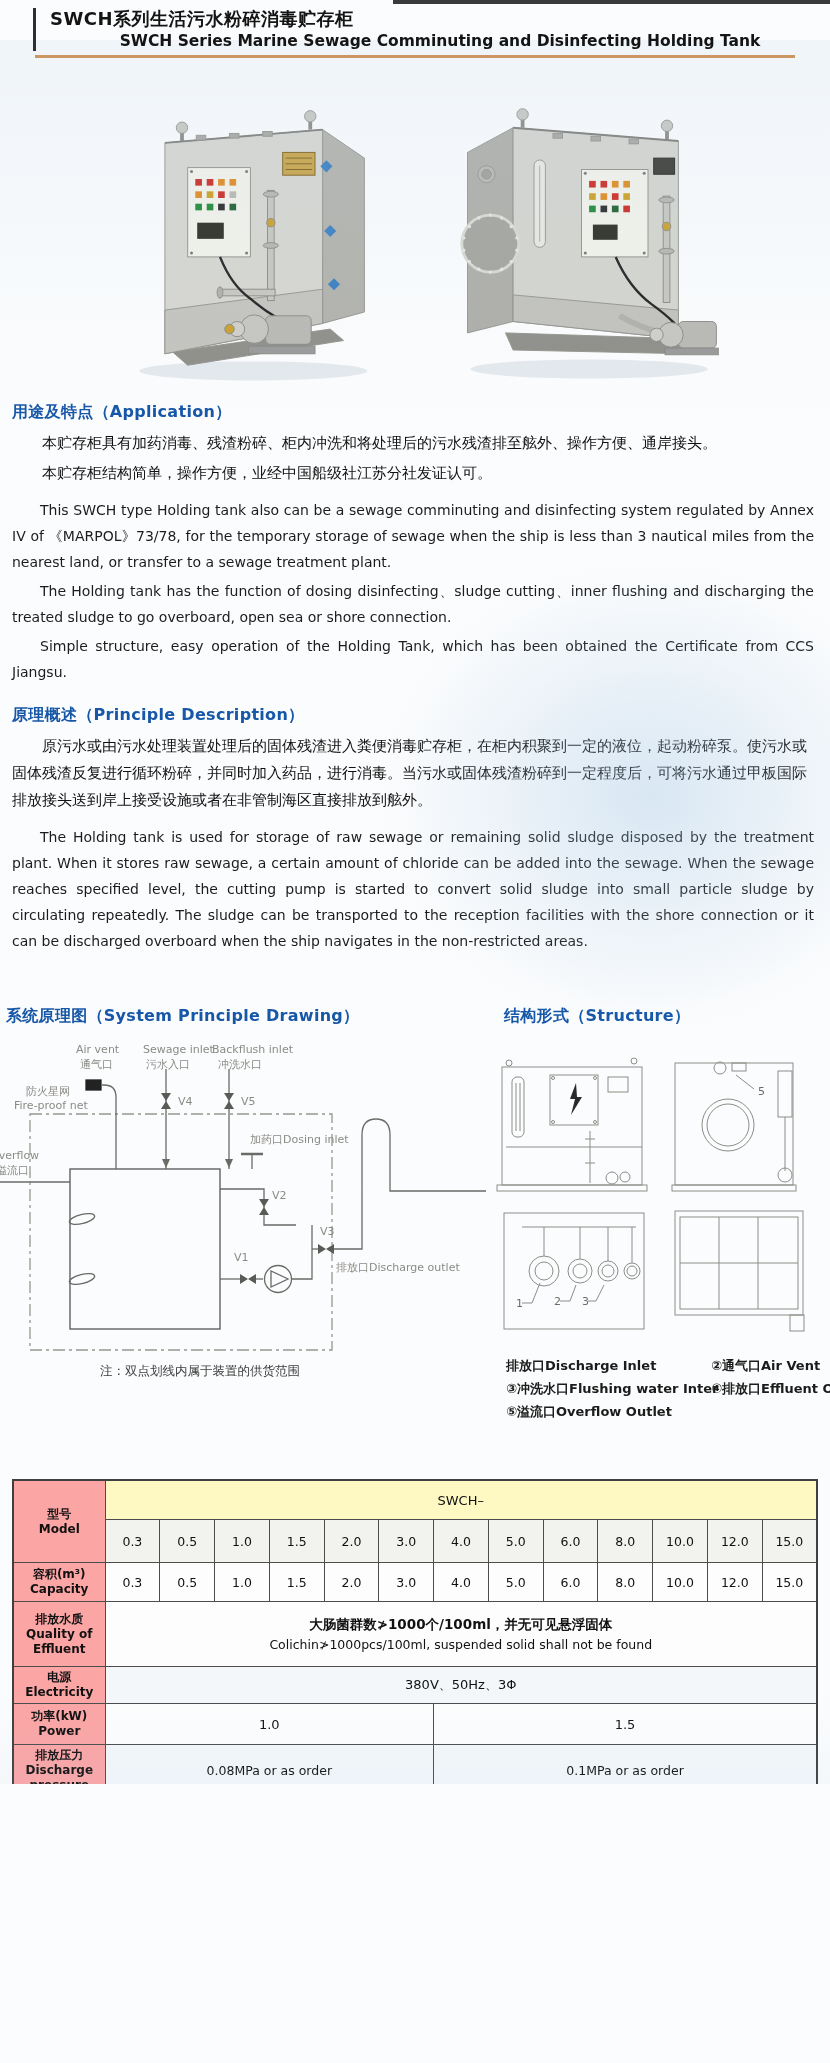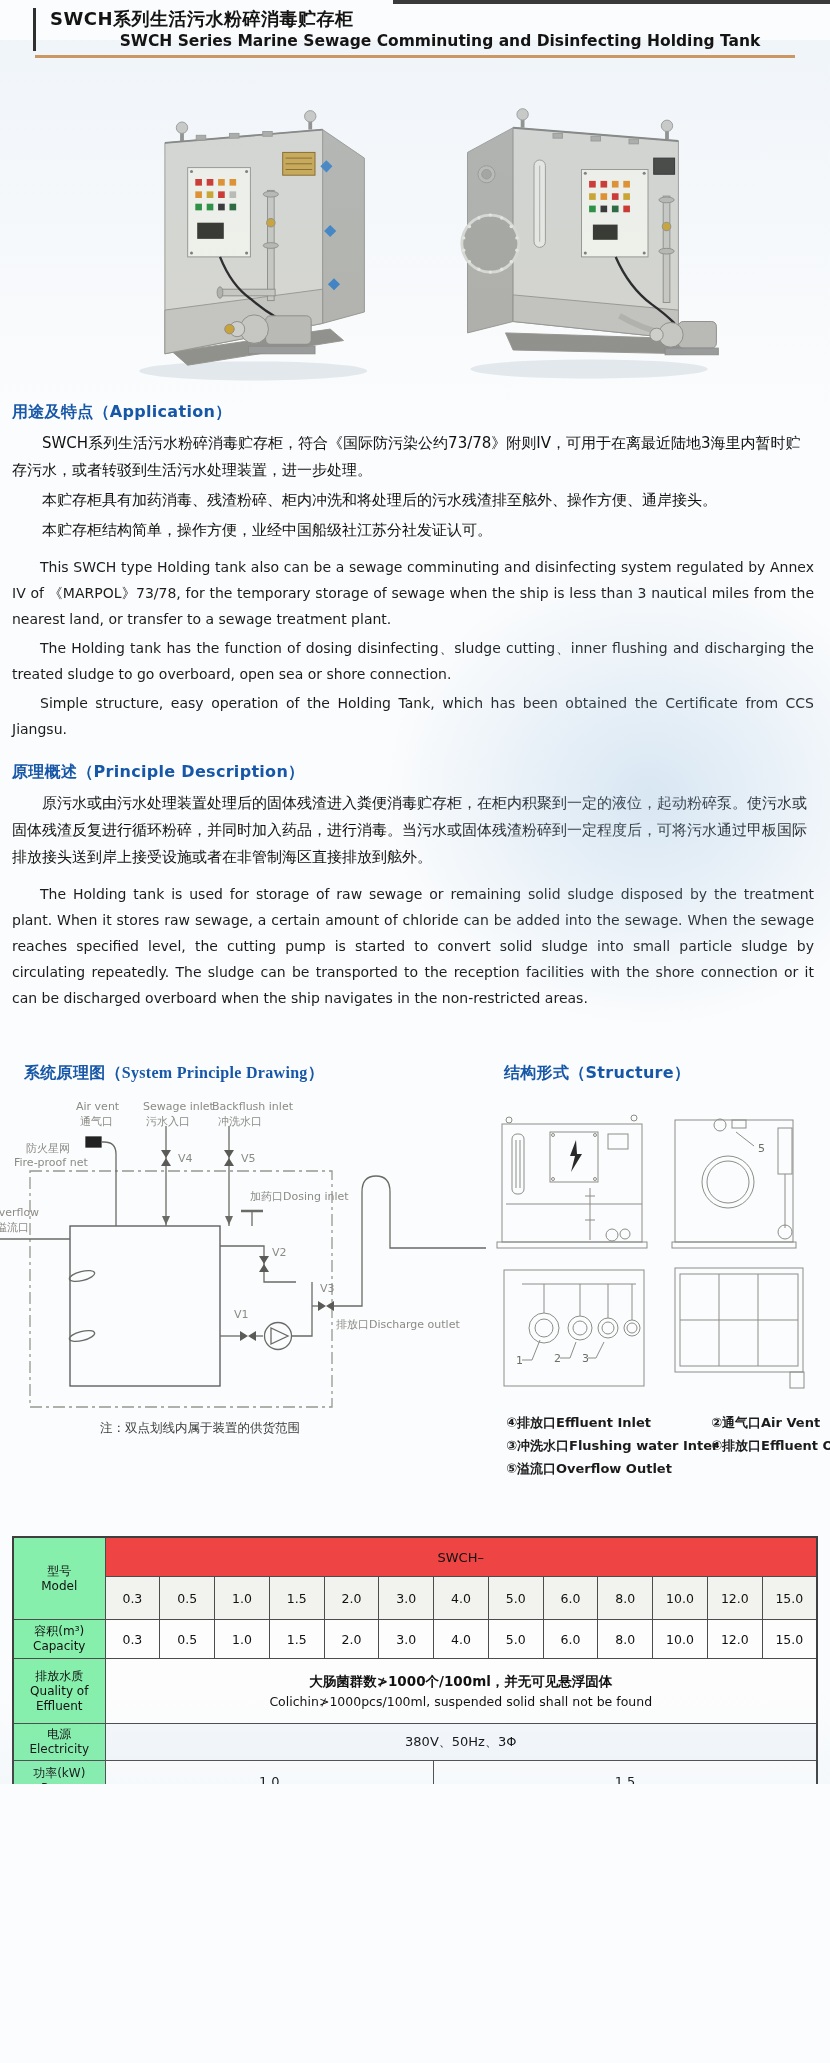--- a/index.html
+++ b/index.html
@@ -35,41 +35,41 @@
 
   .paras{padding:4px 16px 0 12px;}
   .paras p{margin:3px 0;text-indent:2em;}
   .paras p.zh{font-size:15px;line-height:27px;font-weight:500;color:#101010;}
   .paras p.en{font-size:14px;line-height:26px;color:#1c1c1c;text-align:justify;}
   .gap-principle{margin-top:20px;}
 
   
   .two-col{display:flex;margin-top:52px;}
   .col-left{width:492px;}
-  .col-left h2.sec{margin-left:24px;font-family:Liberation Serif, serif;}
+  .col-left h2.sec{margin-left:6px;}
   .col-right{width:338px;}
   .col-right h2.sec{}
   .sys-wrap{margin-top:12px;}
   .struct-wrap{margin-top:24px;}
   svg text{font-family:"DejaVu Sans","Liberation Sans",sans-serif;}
 
   .legend{margin:10px 0 0 14px;display:grid;grid-template-columns:205px 1fr;row-gap:5px;
     font-size:13px;font-weight:bold;color:#1b1b1b;}
   .legend .it{white-space:nowrap;}
 
   
   .tech{margin-top:58px;}
   table.tech-tbl{border-collapse:collapse;table-layout:fixed;width:806px;margin:8px 12px 0;
     background:#fff;border:2px solid #3f3f3f;}
   .tech-tbl th,.tech-tbl td{border:1px solid #4c4c4c;text-align:center;vertical-align:middle;
     padding:1px;font-size:12px;color:#111;}
-  .tech-tbl th{background:#86efac;font-weight:normal;}
+  .tech-tbl th{background:#fca5a5;font-weight:bold;}
   .tech-tbl th div{line-height:1.25;}
   .tech-tbl td{background:#fdfdfd;}
-  tr.r-series td{height:36px;font-size:13px;background:#ef4444;}
+  tr.r-series td{height:36px;font-size:13px;background:#fef9c3;}
   tr.r-models td{height:40px;font-size:12.5px;background:#f2f2ef;}
   tr.r-capacity td{height:36px;font-size:12.5px;}
   tr.r-effluent td{height:62px;}
   tr.r-effluent td div{line-height:1.6;}
   tr.r-effluent td div:first-child{font-size:13.5px;font-weight:bold;}
   tr.r-effluent td div:last-child{font-size:12.5px;}
   tr.r-electricity td{height:34px;font-size:13px;background:#f4f7fa;}
   tr.r-power td{height:38px;font-size:13px;}
   tr.r-pressure td{height:48px;font-size:12.5px;background:#f4f7fa;}
   tr.r-dimensions td{height:84px;}
@@ -226,21 +226,20 @@
         <circle cx="244" cy="264" r="13" fill="#c6c6c0"></circle>
         <circle cx="229" cy="264" r="7" fill="#cfcfc9"></circle>
         <rect x="238" y="278" width="56" height="7" fill="#999"></rect>
       </g>
     </svg>
   </div>
 
   <section class="app">
     <h2 class="sec">用途及特点（Application）</h2>
     <div class="paras">
-        <p class="zh">SWCH系列生活污水粉碎消毒贮存柜，符合《国际防污染公约73/78》附则IV，可用于在离最近陆地3海里内暂时贮存污水，或者转驳到生活污水处理装置，进一步处理。</p>
         <p class="zh">本贮存柜具有加药消毒、残渣粉碎、柜内冲洗和将处理后的污水残渣排至舷外、操作方便、通岸接头。</p>
         <p class="zh">本贮存柜结构简单，操作方便，业经中国船级社江苏分社发证认可。</p>
       </div>
     <div class="paras">
         <p class="en">This SWCH type Holding tank also can be a sewage comminuting and disinfecting system regulated by Annex IV of 《MARPOL》73/78, for the temporary storage of sewage when the ship is less than 3 nautical miles from the nearest land, or transfer to a sewage treatment plant.</p>
         <p class="en">The Holding tank has the function of dosing disinfecting、sludge cutting、inner flushing and discharging the treated sludge to go overboard, open sea or shore connection.</p>
         <p class="en">Simple structure, easy operation of the Holding Tank, which has been obtained the Certificate from CCS Jiangsu.</p>
       </div>
   </section>
 
@@ -398,21 +397,21 @@
             </g>
           </g>
           <g font-size="11" fill="#6c6c66">
             <text x="266" y="44">5</text>
             <text x="24" y="256">1</text>
             <text x="62" y="254">2</text>
             <text x="90" y="254">3</text>
           </g>
         </svg>
         <div class="legend">
-            <div class="it">④排放口Effluent Inlet</div>
+            <div class="it">排放口Discharge Inlet</div>
             <div class="it">②通气口Air Vent</div>
             <div class="it">③冲洗水口Flushing water Inter</div>
             <div class="it">④排放口Effluent Outlet</div>
             <div class="it">⑤溢流口Overflow Outlet</div>
           </div>
       </div>
     </div>
   </div>
 
   <section class="tech">

